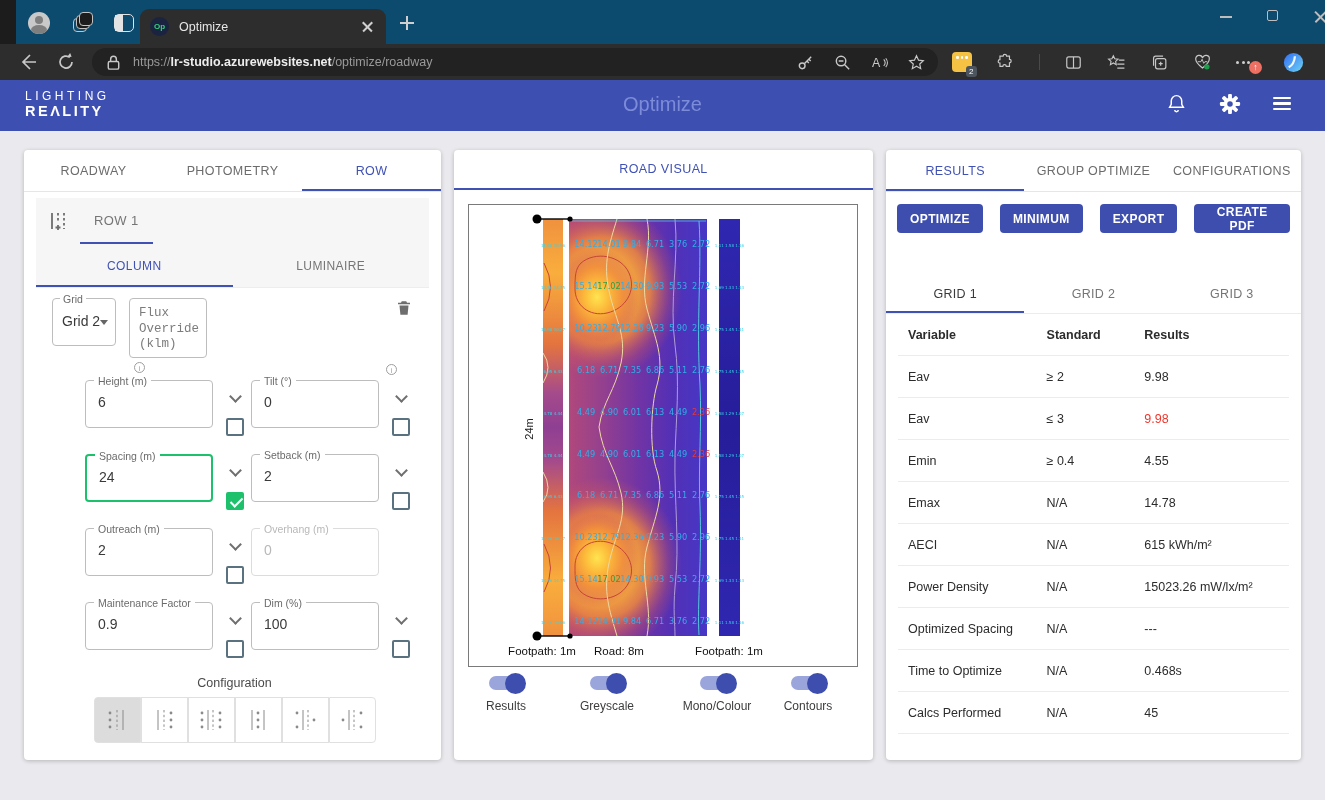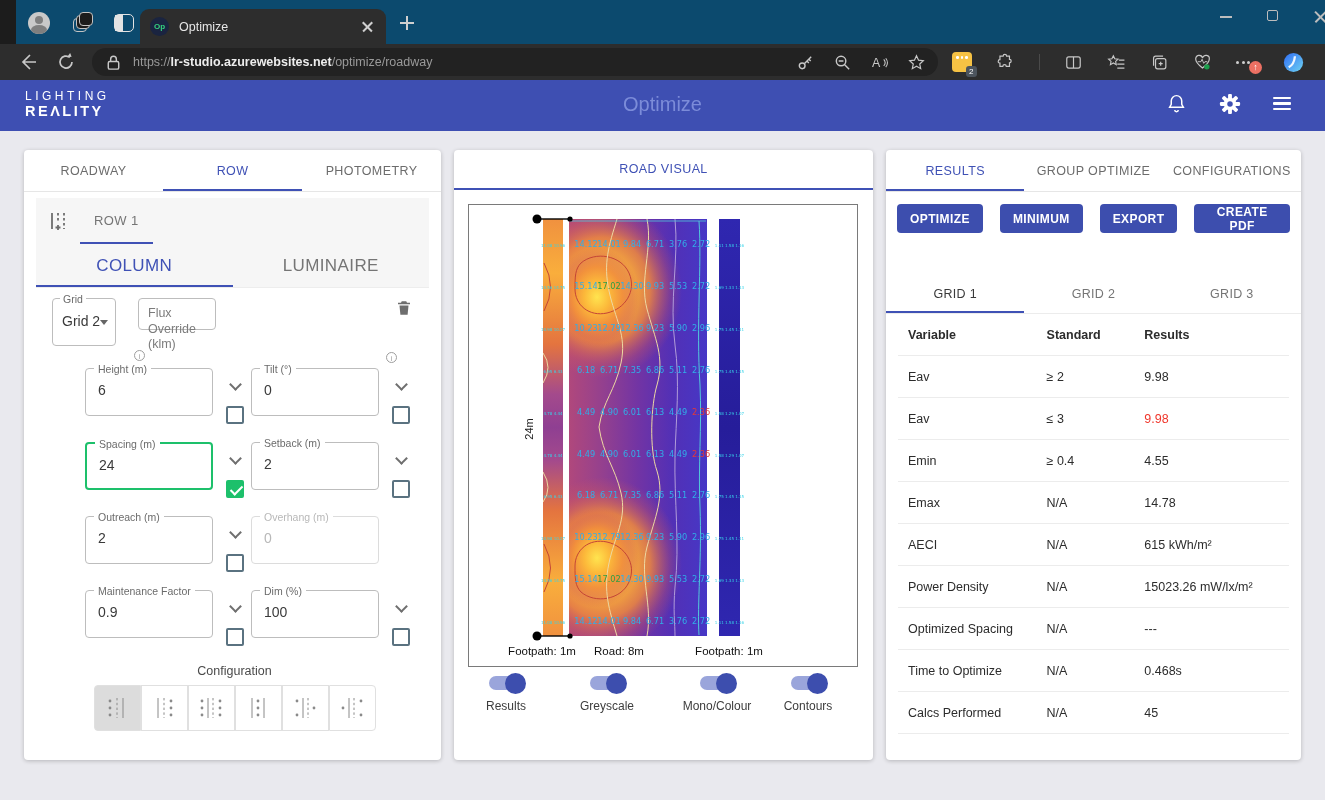--- a/index.html
+++ b/index.html
@@ -82,21 +82,21 @@
     font-size:12.5px; letter-spacing:.4px; color:#6c6c6c; cursor:default; }
   .tabs .tb.active { color:#3f51b5; box-shadow:inset 0 -2px 0 #3f51b5; }
 
   
   .row-band { margin:6px 12px 0; background:#f6f6f6; height:46px; display:flex; align-items:center; }
   .rowadd-ic { margin-left:12px; width:20px; height:20px; }
   .row-tab { margin-left:12px; font-size:13px; color:#757575; letter-spacing:.4px;
     height:46px; line-height:46px; padding:0 14px; box-shadow:inset 0 -2px 0 #3f51b5;text-align:center; }
   .subtabs { margin:0 12px; background:#f6f6f6; display:flex; height:44px; border-bottom:1px solid #ededed; }
   .subtabs .tb { flex:1; display:flex; align-items:center; justify-content:center;
-    font-size:17px; letter-spacing:.4px; color:#757575; }
+    font-size:12px; letter-spacing:.4px; color:#757575; }
   .subtabs .tb.active { color:#3f51b5; box-shadow:inset 0 -2px 0 #3f51b5; }
 
   .form { padding:10px 24px 0 28px; position:relative; }
   .frow { display:flex; justify-content:flex-end; margin-bottom:18px; }
   .fcell { display:flex; width:166px; }
   .field { position:relative; width:128px; height:48px; border:1px solid #bdbdbd; border-radius:4px; background:#fff; }
   .field .flabel { position:absolute; top:-6px; left:8px; background:#fff; padding:0 4px;
     font-size:10.5px; color:#6b6b6b; white-space:nowrap; }
   .field .fvalue { position:absolute; left:12px; top:13px; font-size:14px; color:#3a3a3a; }
   .field.hl { border:2px solid #1dc06b; }
@@ -109,21 +109,21 @@
     transform:rotate(45deg); }
   .cb { width:18px; height:18px; border:2px solid #5a7280; border-radius:2px; background:#fff; position:relative; }
   .cb.checked { background:#1dc06b; border-color:#1dc06b; }
   .cb.checked::after { content:""; position:absolute; left:5px; top:1px; width:5px; height:10px;
     border-right:2.2px solid #fff; border-bottom:2.2px solid #fff; transform:rotate(45deg); }
   .gridsel { position:relative; width:64px; height:48px; border:1px solid #bdbdbd; border-radius:4px; }
   .gridsel .flabel { position:absolute; top:-6px; left:7px; background:#fff; padding:0 3px; font-size:10.5px; color:#6b6b6b; }
   .gridsel .fvalue { position:absolute; left:9px; top:14px; font-size:14px; color:#3a3a3a; }
   .gridsel .tri { position:absolute; right:7px; top:21px; width:0; height:0;
     border-left:4.5px solid transparent; border-right:4.5px solid transparent; border-top:5px solid #666; }
-  .fluxbox { position:relative; margin-left:22px; width:78px; height:32px; border:1px solid #bdbdbd; border-radius:4px; }
+  .fluxbox { position:relative; margin-left:13px; width:78px; height:60px; border:1px solid #bdbdbd; border-radius:4px;font-family:Liberation Mono, monospace; }
   .fluxbox .ph { position:absolute; left:9px; top:7px; font-size:12.5px; line-height:1.25; color:#7c7c7c; }
   .rowA { display:flex; align-items:flex-start; margin-bottom:4px; }
   .trash { margin-left:auto; margin-right:4px; width:18px; height:20px; }
   .inforow { position:relative; height:16px; margin-bottom:2px; }
   .info-ic { position:absolute; width:11px; height:11px; border:1px solid #9e9e9e; border-radius:50%;
     color:#9e9e9e; font-size:7.5px; text-align:center; line-height:11px; }
   .info-ic::after { content:"i"; }
   .info1 { left:82px; top:0; } .info2 { right:20px; top:2px; }
   .conf-label { text-align:center; font-size:12.5px; color:#4a4a4a; margin:8px 0 7px; }
   .confgrp { display:flex; justify-content:center; }
@@ -317,22 +317,22 @@
           <div></div>
         </div>
     </div>
   </div>
 
   <div class="content">
 
     <div class="card card-left">
       <div class="tabs">
         <div class="tb">ROADWAY</div>
+        <div class="tb">PHOTOMETRY</div>
         <div class="tb active">ROW</div>
-        <div class="tb">PHOTOMETRY</div>
       </div>
       <div class="row-band">
         <svg class="rowadd-ic" viewBox="0 0 20 20">
           <path d="M4 2 v16" stroke="#6e6e6e" stroke-width="1.8"></path>
           <path d="M10 2 v10" stroke="#6e6e6e" stroke-width="1.8" stroke-dasharray="2.5 2.5"></path>
           <path d="M10 14 v5 M7.5 16.5 h5" stroke="#6e6e6e" stroke-width="1.8"></path>
           <path d="M16 2 v16" stroke="#6e6e6e" stroke-width="1.8" stroke-dasharray="2.5 2.5"></path>
         </svg>
         <div class="row-tab">ROW 1</div>
       </div>

